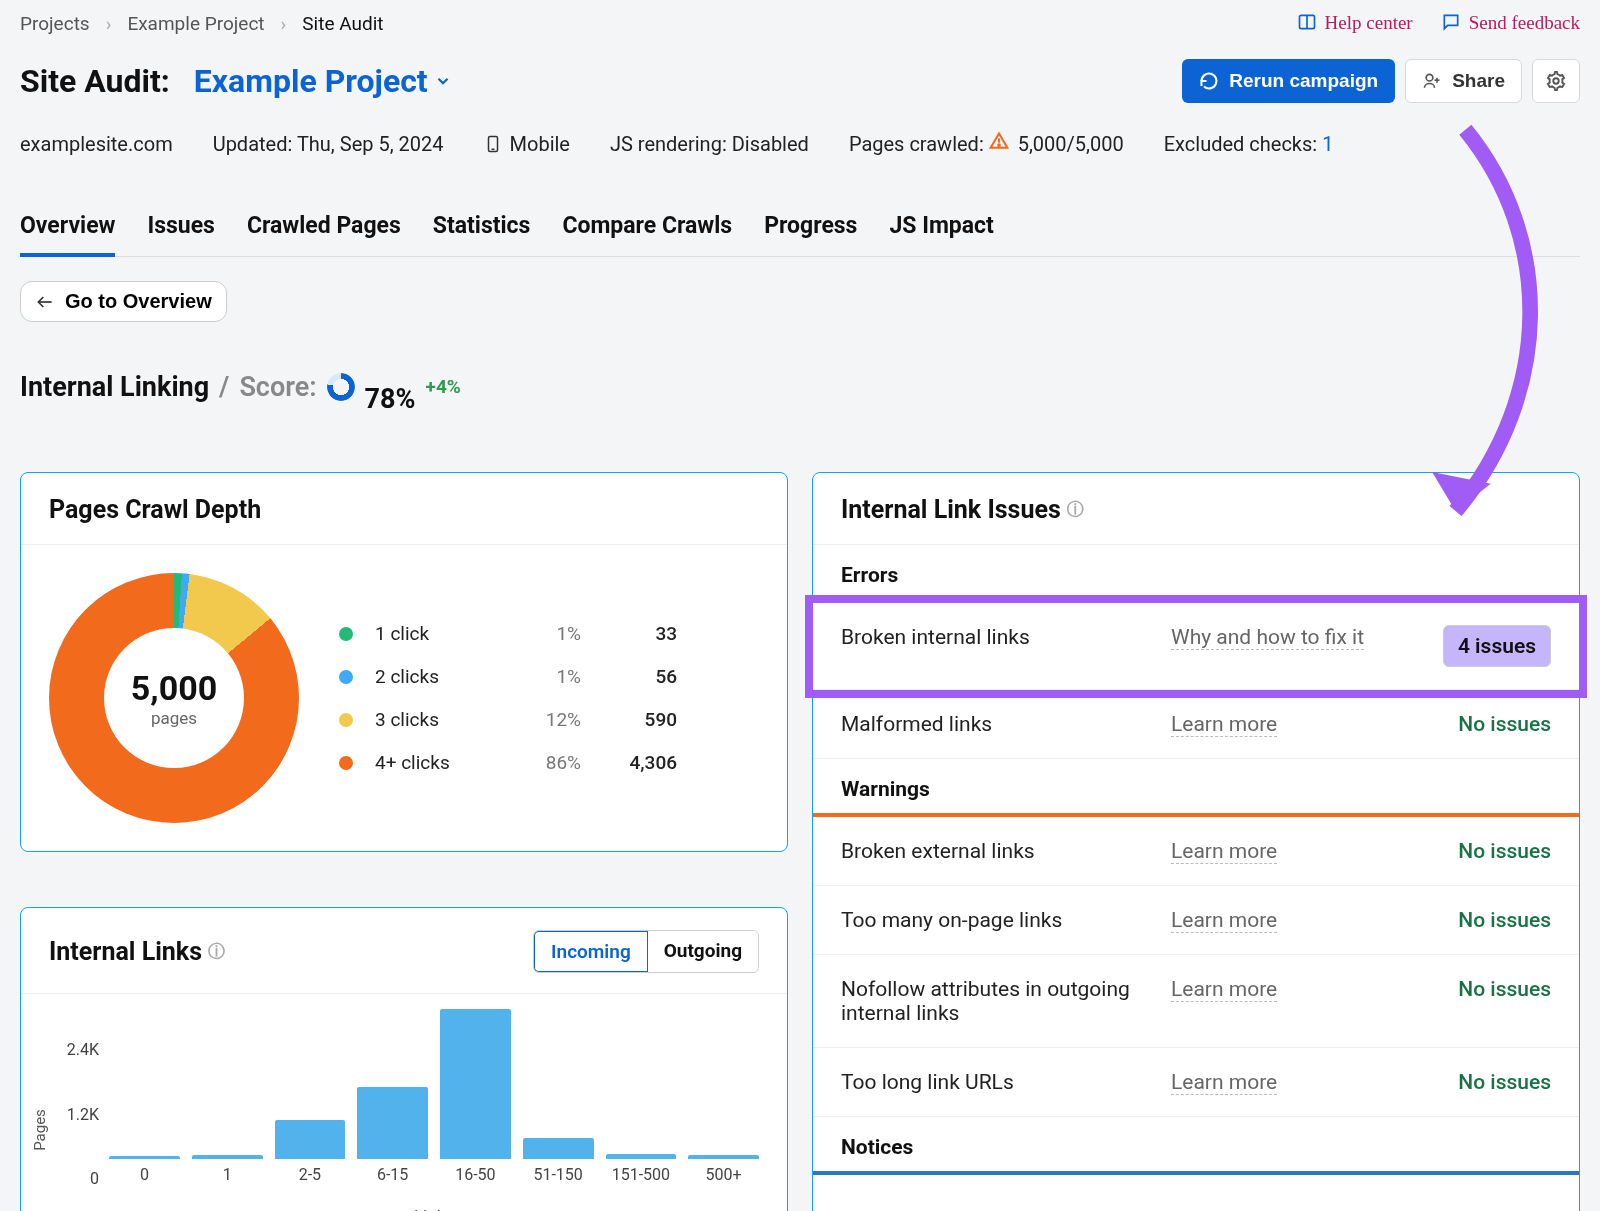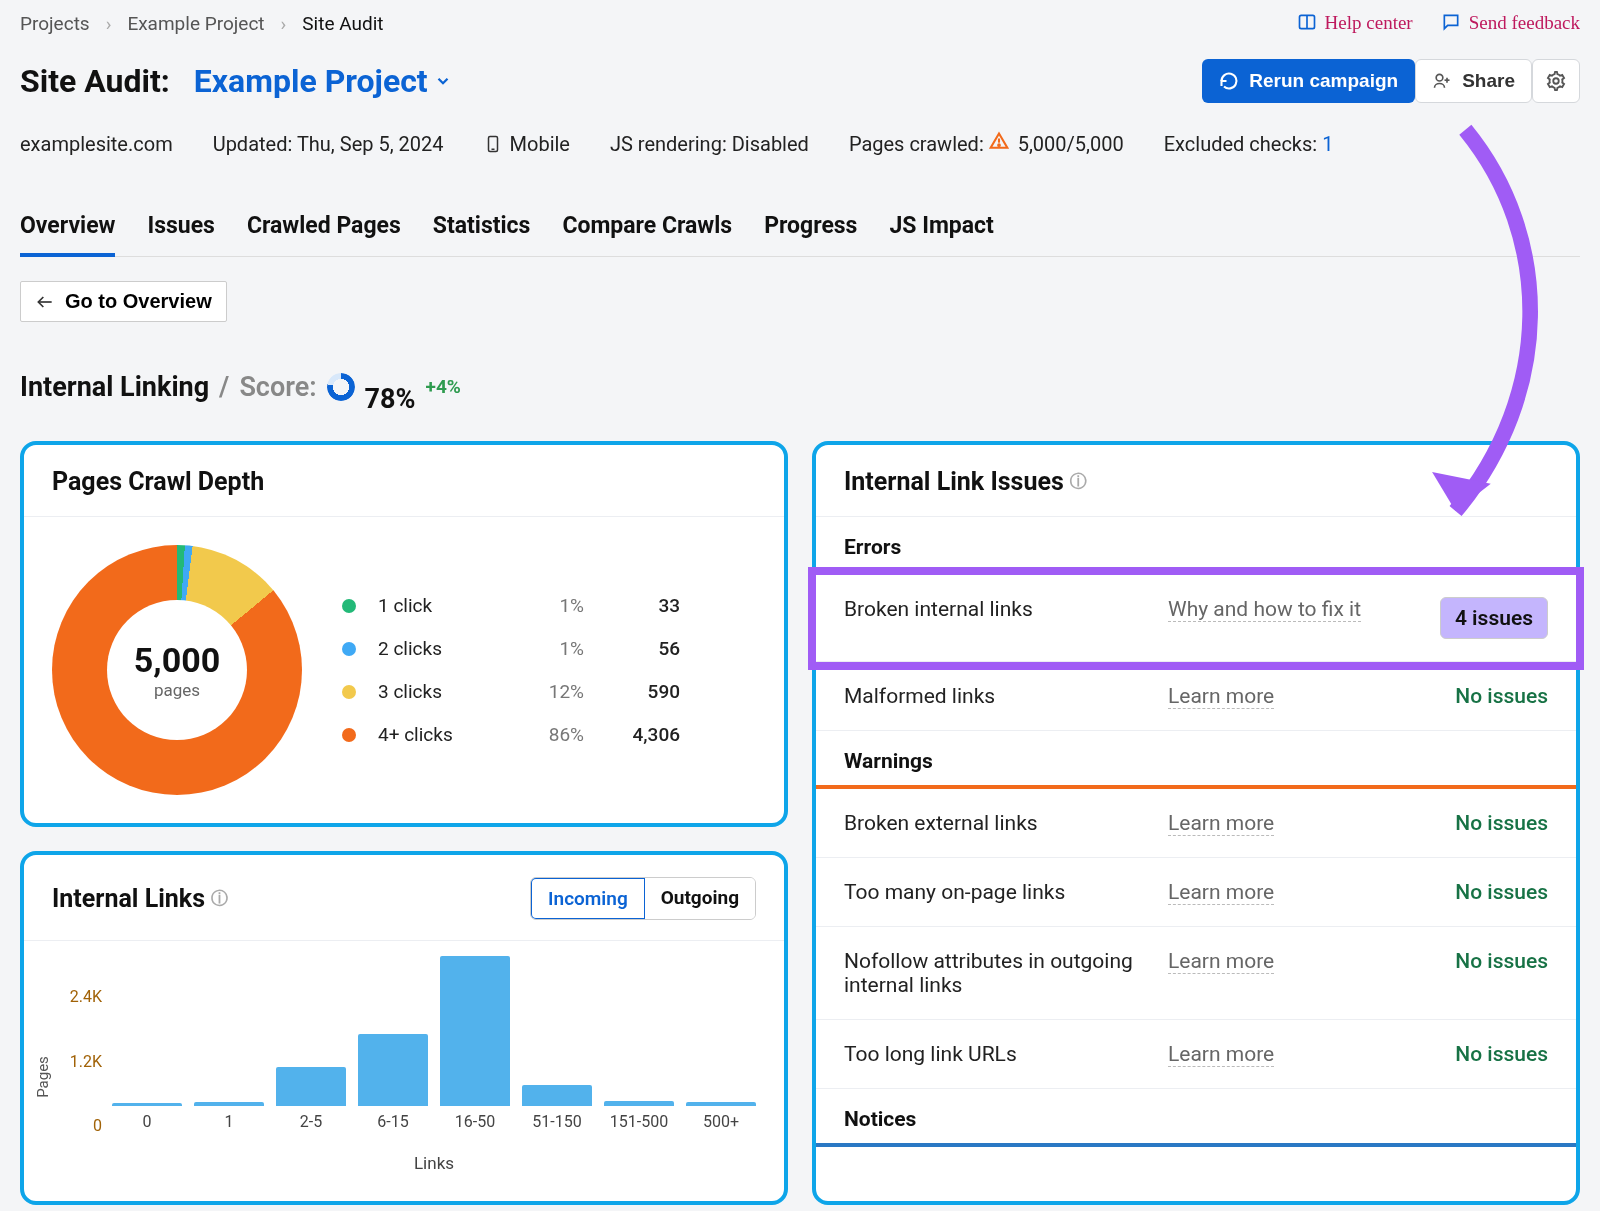--- a/index.html
+++ b/index.html
@@ -59,20 +59,21 @@
   .page-title .proj {
     color: #0b63d4;
     display: flex;
     align-items: center;
     gap: 6px;
     cursor: pointer;
   }
 
   .actions {
     display: flex;
+    gap: 10px;
     align-items: flex-start;
   }
   .btn {
     border-radius: 6px;
     font-size: 19px;
     font-weight: 600;
     padding: 10px 16px;
     display: inline-flex;
     align-items: center;
     gap: 10px;
@@ -120,21 +121,21 @@
 
   .go-back {
     margin-top: 24px;
     display: inline-flex;
     align-items: center;
     gap: 10px;
     font-size: 20px;
     font-weight: 600;
     background: #fff;
     border: 1px solid #ccc;
-    border-radius: 2px;
+    border-radius: 12px;
     padding: 8px 14px;
     cursor: pointer;
   }
 
   .section-title-row {
     margin-top: 36px;
     display: flex;
     align-items: center;
     gap: 10px;
     font-size: 27px;
@@ -155,22 +156,23 @@
   }
 
   .grid {
     display: grid;
     grid-template-columns: 1fr 1fr;
     gap: 24px;
     margin-top: 26px;
   }
   .card {
     background: #fff;
-    border: 4px solid #0ea5e9;
-    border-radius: 16px;
+    border: 1px solid #0ea5e9;
+    border-radius: 8px;
+    margin-top: 31px;
   }
   .card-header {
     padding: 22px 28px 20px 28px;
     font-size: 25px;
     font-weight: 700;
     display: flex;
     justify-content: space-between;
     align-items: center;
     border-bottom: 1px solid #eceef2;
   }
@@ -250,21 +252,21 @@
     position: absolute;
     left: -4px;
     top: 6px;
     bottom: 38px;
     width: 54px;
     display: flex;
     flex-direction: column;
     justify-content: space-between;
     text-align: right;
     font-size: 16px;
-    color: #a16207;
+    color: #404040;
   }
   .y-label {
     position: absolute;
     left: -30px;
     top: 50%;
     transform: translateY(-50%) rotate(-90deg);
     font-size: 15px;
     color: #555;
   }
   .plot {

